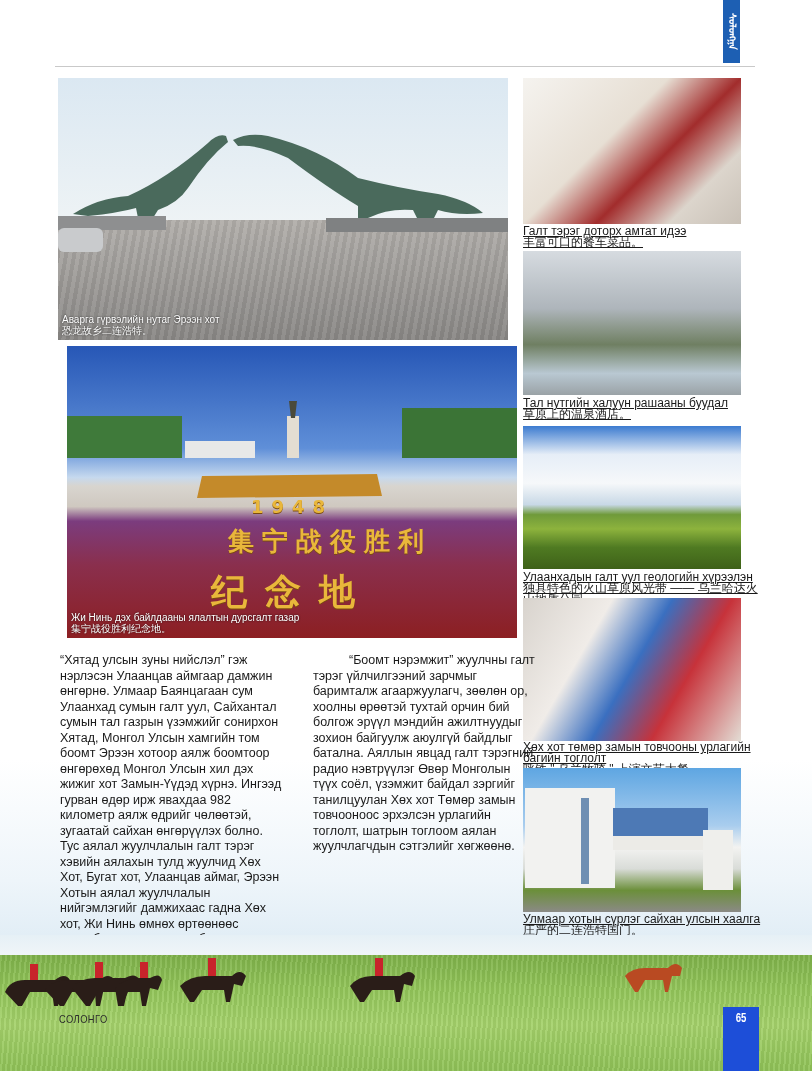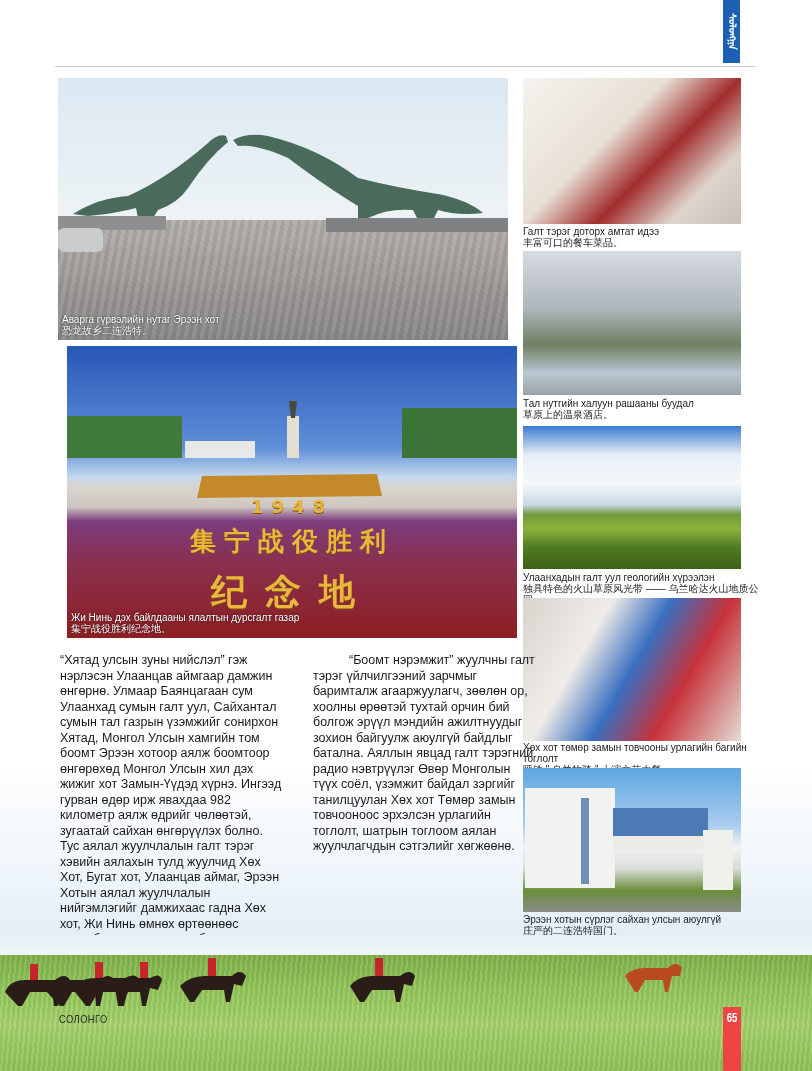--- a/index.html
+++ b/index.html
@@ -35,41 +35,41 @@
     font-family: "DejaVu Sans", sans-serif; text-shadow: 0 1px 0 #7a4a10; }
 
   
   .rphoto { left: 523px; width: 218px; }
   #photo-dining { top: 78px; height: 146px; background: linear-gradient(135deg, #f5f3ef 0%, #e7dfd4 40%, #a22c2c 60%, #dcd5cc 80%, #c9c1b7 100%); }
   #photo-hotspring { top: 251px; height: 144px; background: linear-gradient(to bottom, #d6dbe0 0%, #aeb5bb 40%, #6f7f62 65%, #b9c8d2 85%, #9aa2a6 100%); }
   #photo-volcano { top: 426px; height: 143px; background: linear-gradient(to bottom, #3c7bd0 0%, #e6eef7 20%, #f6f8fa 40%, #c8d8e6 55%, #6f9a3a 62%, #8db33d 72%, #4f7a22 85%, #3e6118 100%); }
   #photo-dance { top: 598px; height: 143px; background: linear-gradient(120deg, #d8d3cd 0%, #f0ece8 30%, #3a6fc0 50%, #c7323a 70%, #e3ddd5 100%); }
   #photo-gate { top: 768px; height: 144px; background: linear-gradient(to bottom, #5ea6e2 0%, #a9cdee 40%, #f3f3f1 55%, #d9dcd8 70%, #6b8f3a 85%, #8b8a86 100%); }
 
-  .rcaption { position: absolute; left: 523px; width: 240px; font-size: 10px; line-height: 11px; color: #1a1a1a; }
+  .rcaption { position: absolute; left: 523px; width: 240px; font-size: 12px; line-height: 11px; color: #1a1a1a; text-decoration: underline; }
 
   
   .col { position: absolute; top: 653px; width: 222px; font-size: 12.5px; line-height: 15.5px; color: #1a1a1a; }
   #col-1 { left: 60px; }
   #col-2 { left: 289px; margin-left: 24px; }
   .col p { margin: 0; }
   .col p.indent { text-indent: 36px; }
   .end-mark { display: inline-block; width: 8px; height: 8px; background: #d8131b; margin-left: 6px; vertical-align: middle; }
 
   
   .sky-strip { position: absolute; left: 0; top: 935px; width: 812px; height: 25px;
     background: linear-gradient(to bottom, #e6f0f6, #f2f6f8); }
   .grass { position: absolute; left: 0; top: 955px; width: 812px; height: 116px;
     background:
       repeating-linear-gradient(95deg, rgba(255,255,255,0.08) 0 2px, rgba(0,0,0,0.05) 2px 5px),
       linear-gradient(to bottom, #7fb24a 0%, #93c65a 30%, #a5d26b 60%, #8fc257 100%); }
   .horse { position: absolute; }
   .footer-name { position: absolute; left: 59px; top: 1013px; font-size: 11px; color: #2b2b2b; letter-spacing: 0.5px;
     font-family: "Liberation Sans Narrow", "Liberation Sans", sans-serif; transform: scaleX(0.85); transform-origin: left; }
-  .page-num-tab { position: absolute; left: 723px; top: 1007px; width: 18px; height: 64px; background: #ef4444; }
+  .page-num-tab { position: absolute; left: 723px; top: 1007px; width: 36px; height: 64px; background: #1d4ed8; }
   .page-num-tab span { display: block; color: #fff; font-weight: bold; font-size: 12px; text-align: center; padding-top: 4px;
     transform: scaleX(0.8); }
 </style>
 </head>
 <body>
 
 <div class="page-bg"></div>
 
 <div class="header-tab">
   <span>ᠰᠣᠯᠣᠩᠭ᠋ᠠ</span>
@@ -94,21 +94,21 @@
 <div class="photo" id="photo-memorial">
   <svg width="450" height="292" style="position:absolute;left:0;top:0">
     <rect x="0" y="70" width="115" height="42" fill="#3f7a3a"></rect>
     <rect x="335" y="62" width="115" height="50" fill="#3b7436"></rect>
     <rect x="118" y="95" width="70" height="17" fill="#e8e8e8"></rect>
     <rect x="220" y="70" width="12" height="42" fill="#e3ddd2"></rect>
     <polygon points="222,55 230,55 228,72 224,72" fill="#4a4a3a"></polygon>
     <polygon points="135,130 310,128 315,150 130,152" fill="#c48a2a"></polygon>
   </svg>
   <div class="memorial-text" style="top:150px;font-size:18px;">1948</div>
-  <div class="memorial-text" style="top:178px;font-size:26px;">集宁战役胜利</div>
+  <div class="memorial-text" style="top:178px;font-size:26px;margin-left:38px;">集宁战役胜利</div>
   <div class="memorial-text" style="top:222px;font-size:36px;letter-spacing:18px;">纪念地</div>
   <div class="caption">
     <div>Жи Нинь дэх байлдааны ялалтын дурсгалт газар</div>
     <div style="font-weight:normal">集宁战役胜利纪念地。</div>
   </div>
 </div>
 
 <div class="photo rphoto" id="photo-dining"></div>
 <div class="rcaption" style="top:226px">
   <div>Галт тэрэг доторх амтат идээ</div>
@@ -136,21 +136,21 @@
 <div class="photo rphoto" id="photo-gate">
   <svg width="218" height="144" style="position:absolute;left:0;top:0">
     <rect x="2" y="20" width="90" height="100" fill="#f2f2f0"></rect>
     <rect x="58" y="30" width="8" height="86" fill="#6f8fb3"></rect>
     <rect x="90" y="40" width="95" height="28" fill="#4d79b5"></rect>
     <rect x="90" y="68" width="95" height="14" fill="#ecebe7"></rect>
     <rect x="180" y="62" width="30" height="60" fill="#efefec"></rect>
   </svg>
 </div>
 <div class="rcaption" style="top:914px">
-  <div>Эрээн хотын сүрлэг сайхан улсын аюулгүй</div>
+  <div>Улмаар хотын сүрлэг сайхан улсын хаалга</div>
   <div>庄严的二连浩特国门。</div>
 </div>
 
 <div class="col" id="col-1">
   <p>“Хятад улсын зуны нийслэл” гэж нэрлэсэн Улаанцав аймгаар дамжин өнгөрнө. Улмаар Баянцагаан сум Улаанхад сумын галт уул, Сайхантал сумын тал газрын үзэмжийг сонирхон Хятад, Монгол Улсын хамгийн том боомт Эрээн хотоор аялж боомтоор өнгөрөхөд Монгол Улсын хил дэх жижиг хот Замын-Үүдэд хүрнэ. Ингээд гурван өдөр ирж явахдаа 982 километр аялж өдрийг чөлөөтэй, зугаатай сайхан өнгөрүүлэх болно. Тус аялал жуулчлалын галт тэрэг хэвийн аялахын тулд жуулчид Хөх Хот, Бугат хот, Улаанцав аймаг, Эрээн Хотын аялал жуулчлалын нийгэмлэгийг дамжихаас гадна Хөх хот, Жи Нинь өмнөх өртөөнөөс тасалбар худалдан авч болно.</p>
 </div>
 <div class="col" id="col-2">
   <p class="indent">“Боомт нэрэмжит” жуулчны галт тэрэг үйлчилгээний зарчмыг баримталж агааржуулагч, зөөлөн ор, хоолны өрөөтэй тухтай орчин бий болгож эрүүл мэндийн ажилтнуудыг зохион байгуулж аюулгүй байдлыг батална. Аяллын явцад галт тэрэгний радио нэвтрүүлэг Өвөр Монголын түүх соёл, үзэмжит байдал зэргийг танилцуулан Хөх хот Төмөр замын товчооноос эрхэлсэн урлагийн тоглолт, шатрын тоглоом аялан жуулчлагчдын сэтгэлийг хөгжөөнө.</p>
 </div>
 

